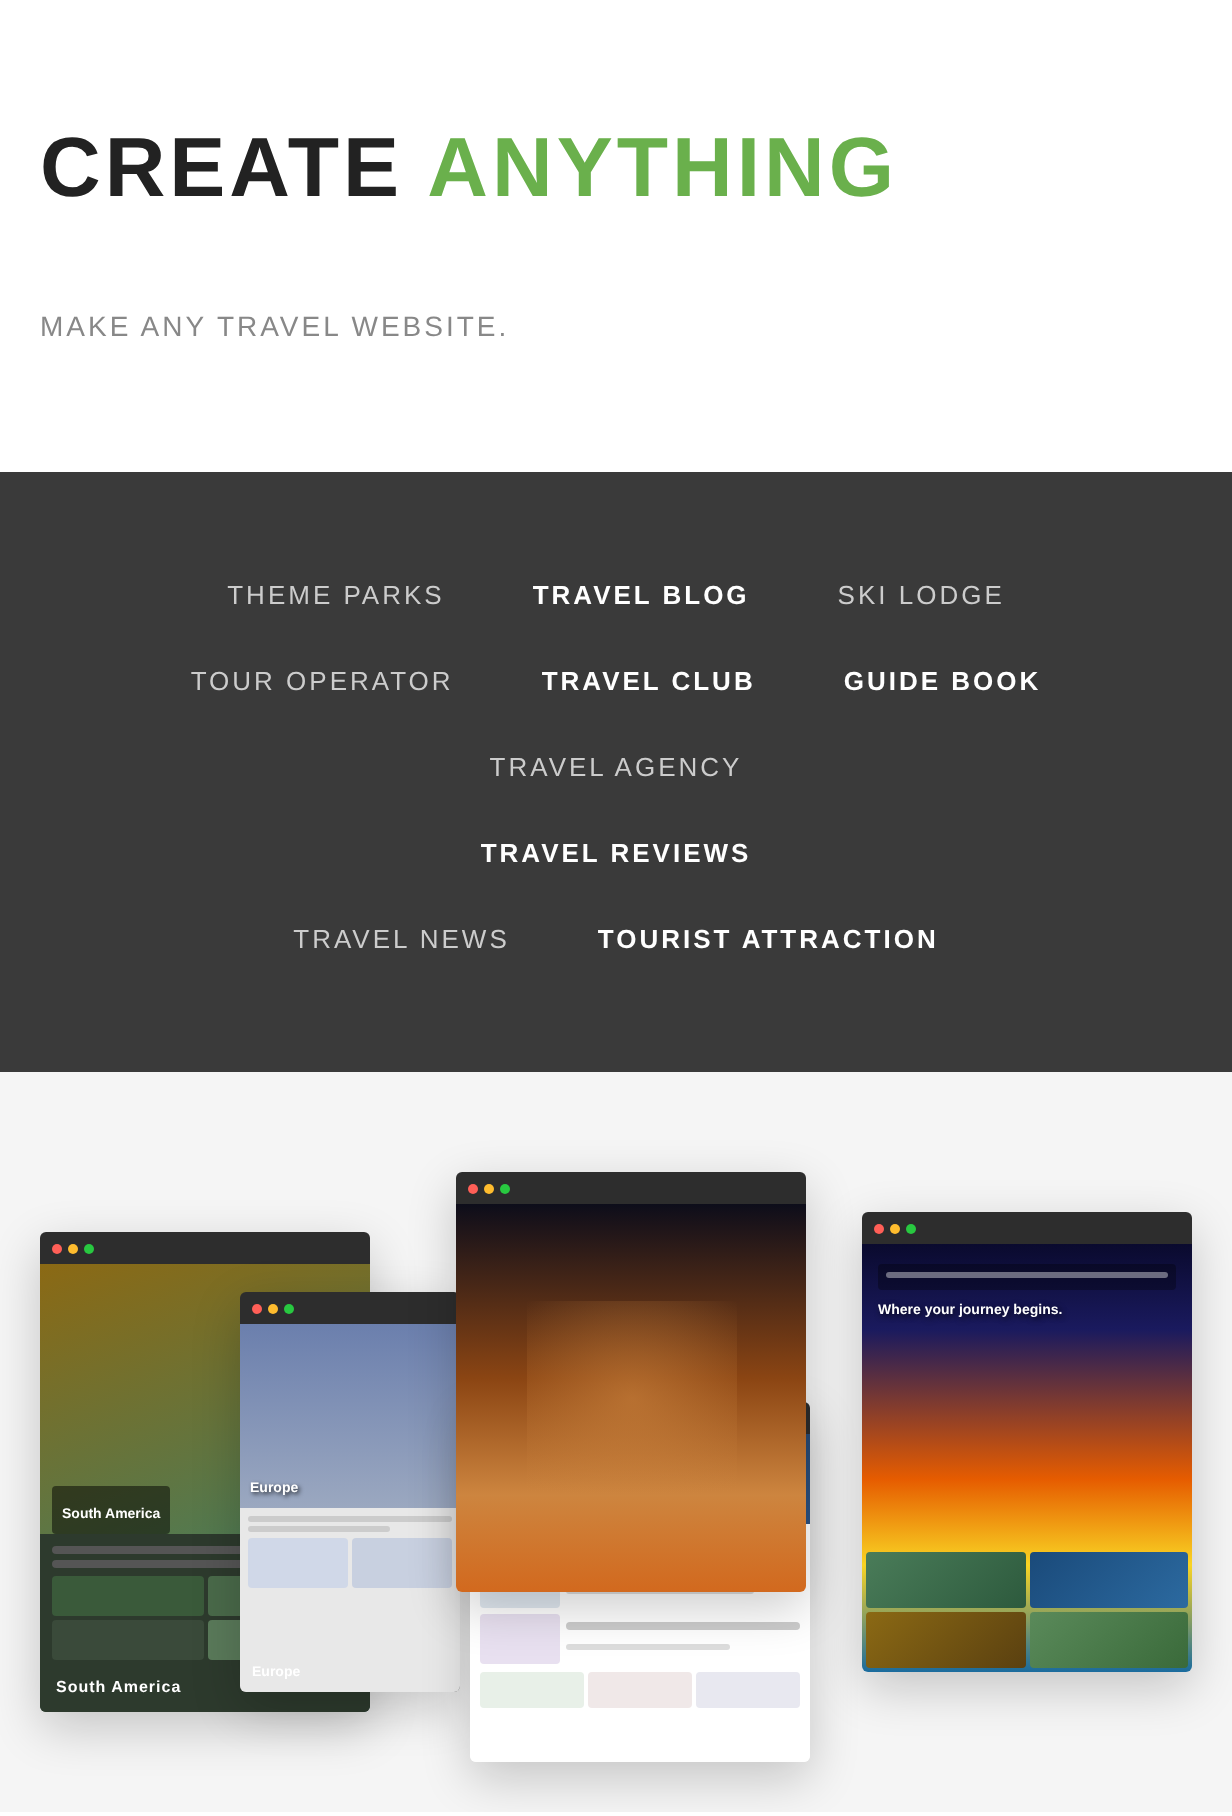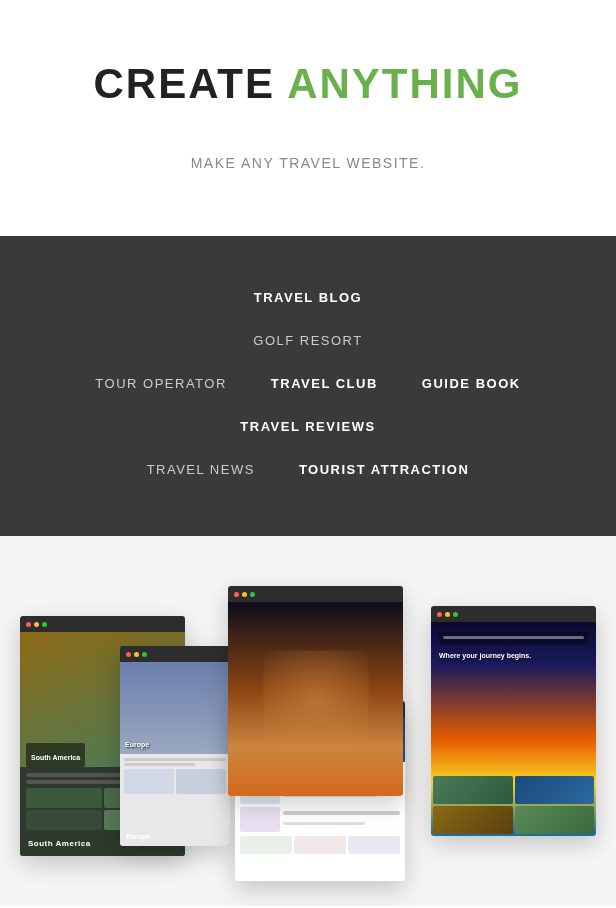--- a/index.html
+++ b/index.html
@@ -6,21 +6,21 @@
     body {
       font-family: 'Arial', sans-serif;
       width: 616px;
       min-height: 908px;
       overflow-x: hidden;
     }
 
     
     .hero-section {
       background: #ffffff;
-      text-align: center;
+      text-align: left;
       padding: 60px 20px 60px;
     }
     .hero-title {
       font-size: 42px;
       font-weight: 900;
       letter-spacing: 2px;
       color: #222;
       margin-bottom: 18px;
     }
     .hero-title-highlight {
@@ -182,34 +182,36 @@
   </h1>
   <p class="hero-subtitle">
     <br>
     <span>MAKE ANY TRAVEL WEBSITE.</span>
   </p>
 </section>
 
 <section class="tags-section">
 
   <div class="tags-row">
+    <span class="tag-item">THEME PARKS</span>
     <span class="tag-item bold">TRAVEL BLOG</span>
-  </div>
-
-  <div class="tags-row">
-    <span class="tag-item">GOLF RESORT</span>
+    <span class="tag-item">SKI LODGE</span>
+  </div>
+
+  <div class="tags-row">
   </div>
 
   <div class="tags-row">
     <span class="tag-item">TOUR OPERATOR</span>
     <span class="tag-item bold">TRAVEL CLUB</span>
     <span class="tag-item bold">GUIDE BOOK</span>
   </div>
 
   <div class="tags-row">
+    <span class="tag-item">TRAVEL AGENCY</span>
   </div>
 
   <div class="tags-row">
     <span class="tag-item bold">TRAVEL REVIEWS</span>
   </div>
 
   <div class="tags-row">
     <span class="tag-item">TRAVEL NEWS</span>
     <span class="tag-item bold">TOURIST ATTRACTION</span>
   </div>

